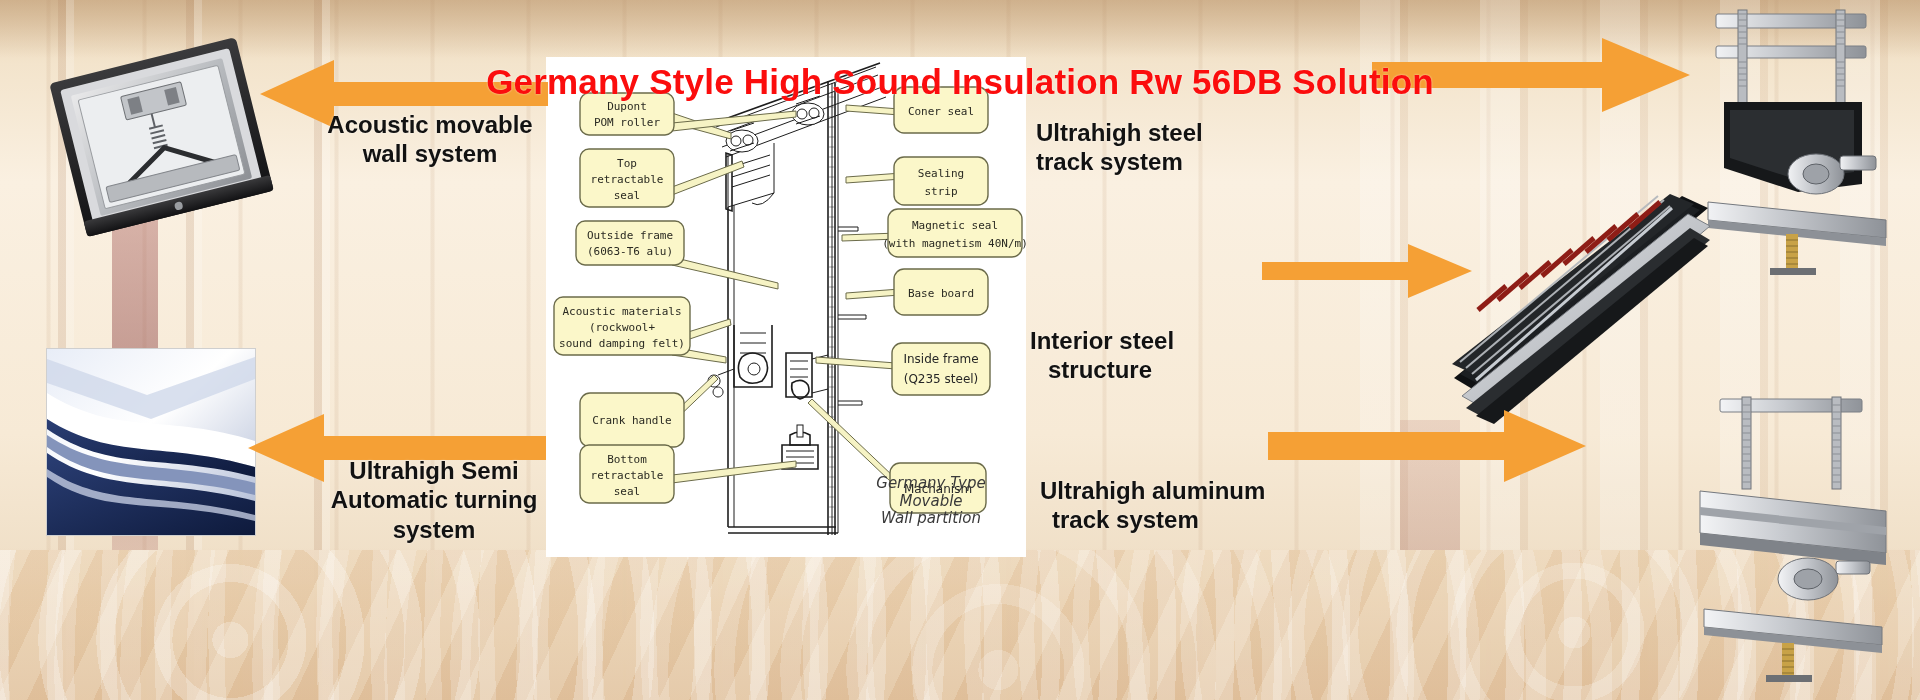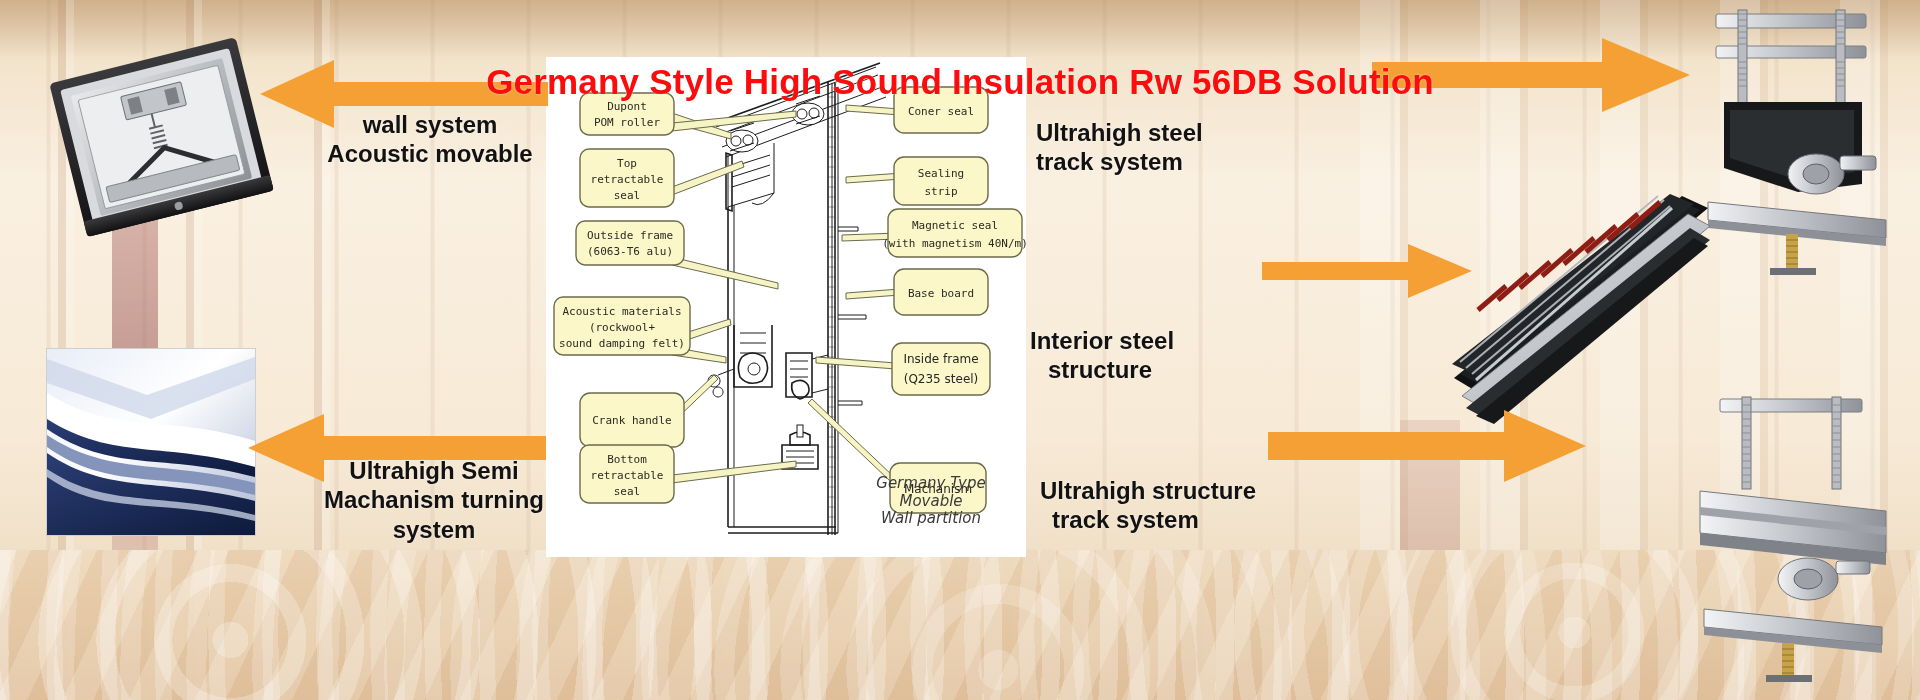--- a/index.html
+++ b/index.html
@@ -335,39 +335,39 @@
     <path d="M0 20 L146 20 L146 2 L210 29 L146 56 L146 38 L0 38 Z" fill="#f5a035"></path>
   </svg>
 </div>
 <div class="arrow" style="left:1268px; top:408px;">
   <svg width="320" height="76" viewBox="0 0 320 76">
     <path d="M0 24 L236 24 L236 2 L318 38 L236 74 L236 52 L0 52 Z" fill="#f5a035"></path>
   </svg>
 </div>
 
 <div class="sideCap l" style="left:300px; top:110px; width:260px;">
+  <div>Acoustic movable</div>
   <div>wall system</div>
-  <div>Acoustic movable</div>
 </div>
 <div class="sideCap l" style="left:300px; top:456px; width:268px;">
   <div>Ultrahigh Semi</div>
-  <div>Machanism turning</div>
+  <div>Automatic turning</div>
   <div>system</div>
 </div>
 
 <div class="sideCap r" style="left:1036px; top:110px; width:300px;">
   <div>Ultrahigh steel</div>
   <div>track system</div>
 </div>
 <div class="sideCap r" style="left:1030px; top:318px; width:300px;">
   <div>Interior steel</div>
   <div style="padding-left:18px;">structure</div>
 </div>
 <div class="sideCap r" style="left:1040px; top:468px; width:320px;">
-  <div>Ultrahigh structure</div>
+  <div>Ultrahigh aluminum</div>
   <div style="padding-left:12px;">track system</div>
 </div>
 
 <div id="diagram">
   <svg width="480" height="500" viewBox="0 0 480 500">
     <defs>
       <style>
         .mono { font-family:"DejaVu Sans Mono", monospace; font-size:11px; fill:#2a2a22; }
         .sans { font-family:"DejaVu Sans", sans-serif; font-size:12px; fill:#262626; }
         .box  { fill:#fbf7c9; stroke:#6b6b4a; stroke-width:1.4; }

